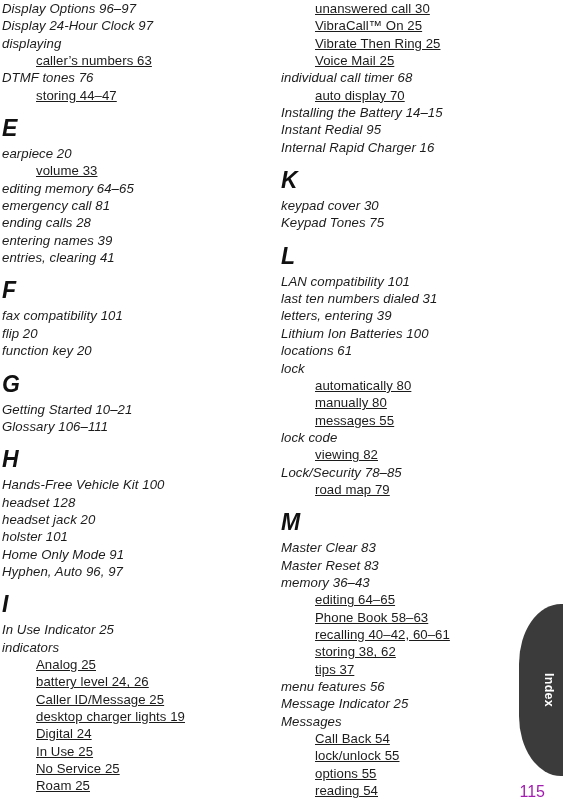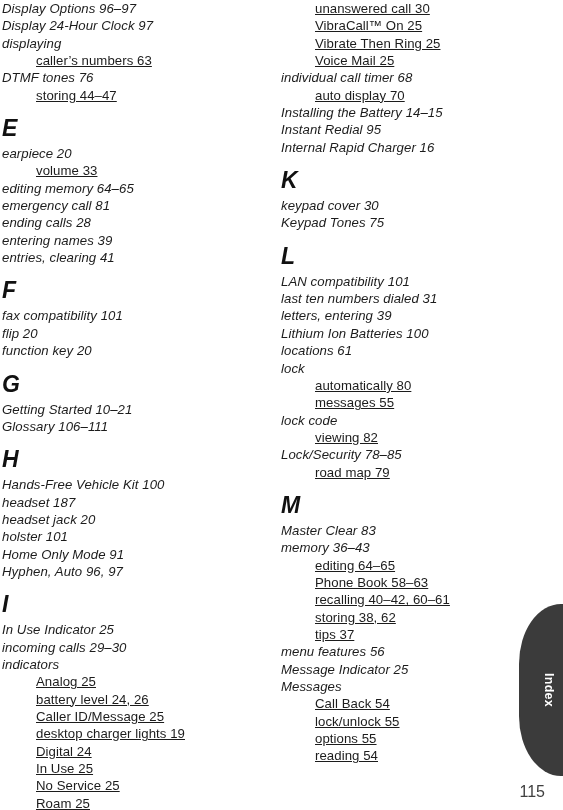--- a/index.html
+++ b/index.html
@@ -87,21 +87,21 @@
 
   
   .page-number {
     position: absolute;
     left: 0;
     top: 783px;
     width: 545px;
     text-align: right;
     font-size: 16px;
     line-height: 18px;
-    color: #404040;
+    color: #a21caf;
   }
 </style>
 </head>
 <body>
 
 <div class="page">
 
   <div class="column column-left">
       <div class="entry level-0">Display Options 96–97</div>
       <div class="entry level-0">Display 24-Hour Clock 97</div>
@@ -119,28 +119,27 @@
       <div class="entry level-0">entries, clearing 41</div>
       <div class="letter-heading">F</div>
       <div class="entry level-0">fax compatibility 101</div>
       <div class="entry level-0">flip 20</div>
       <div class="entry level-0">function key 20</div>
       <div class="letter-heading">G</div>
       <div class="entry level-0">Getting Started 10–21</div>
       <div class="entry level-0">Glossary 106–111</div>
       <div class="letter-heading">H</div>
       <div class="entry level-0">Hands-Free Vehicle Kit 100</div>
-      <div class="entry level-0">headset 187</div>
+      <div class="entry level-0">headset 128</div>
       <div class="entry level-0">headset jack 20</div>
       <div class="entry level-0">holster 101</div>
       <div class="entry level-0">Home Only Mode 91</div>
       <div class="entry level-0">Hyphen, Auto 96, 97</div>
       <div class="letter-heading">I</div>
       <div class="entry level-0">In Use Indicator 25</div>
-      <div class="entry level-0">incoming calls 29–30</div>
       <div class="entry level-0">indicators</div>
       <div class="entry level-1">Analog 25</div>
       <div class="entry level-1">battery level 24, 26</div>
       <div class="entry level-1">Caller ID/Message 25</div>
       <div class="entry level-1">desktop charger lights 19</div>
       <div class="entry level-1">Digital 24</div>
       <div class="entry level-1">In Use 25</div>
       <div class="entry level-1">No Service 25</div>
       <div class="entry level-1">Roam 25</div>
     </div>
@@ -158,27 +157,29 @@
       <div class="entry level-0">keypad cover 30</div>
       <div class="entry level-0">Keypad Tones 75</div>
       <div class="letter-heading">L</div>
       <div class="entry level-0">LAN compatibility 101</div>
       <div class="entry level-0">last ten numbers dialed 31</div>
       <div class="entry level-0">letters, entering 39</div>
       <div class="entry level-0">Lithium Ion Batteries 100</div>
       <div class="entry level-0">locations 61</div>
       <div class="entry level-0">lock</div>
       <div class="entry level-1">automatically 80</div>
+      <div class="entry level-1">manually 80</div>
       <div class="entry level-1">messages 55</div>
       <div class="entry level-0">lock code</div>
       <div class="entry level-1">viewing 82</div>
       <div class="entry level-0">Lock/Security 78–85</div>
       <div class="entry level-1">road map 79</div>
       <div class="letter-heading">M</div>
       <div class="entry level-0">Master Clear 83</div>
+      <div class="entry level-0">Master Reset 83</div>
       <div class="entry level-0">memory 36–43</div>
       <div class="entry level-1">editing 64–65</div>
       <div class="entry level-1">Phone Book 58–63</div>
       <div class="entry level-1">recalling 40–42, 60–61</div>
       <div class="entry level-1">storing 38, 62</div>
       <div class="entry level-1">tips 37</div>
       <div class="entry level-0">menu features 56</div>
       <div class="entry level-0">Message Indicator 25</div>
       <div class="entry level-0">Messages</div>
       <div class="entry level-1">Call Back 54</div>

